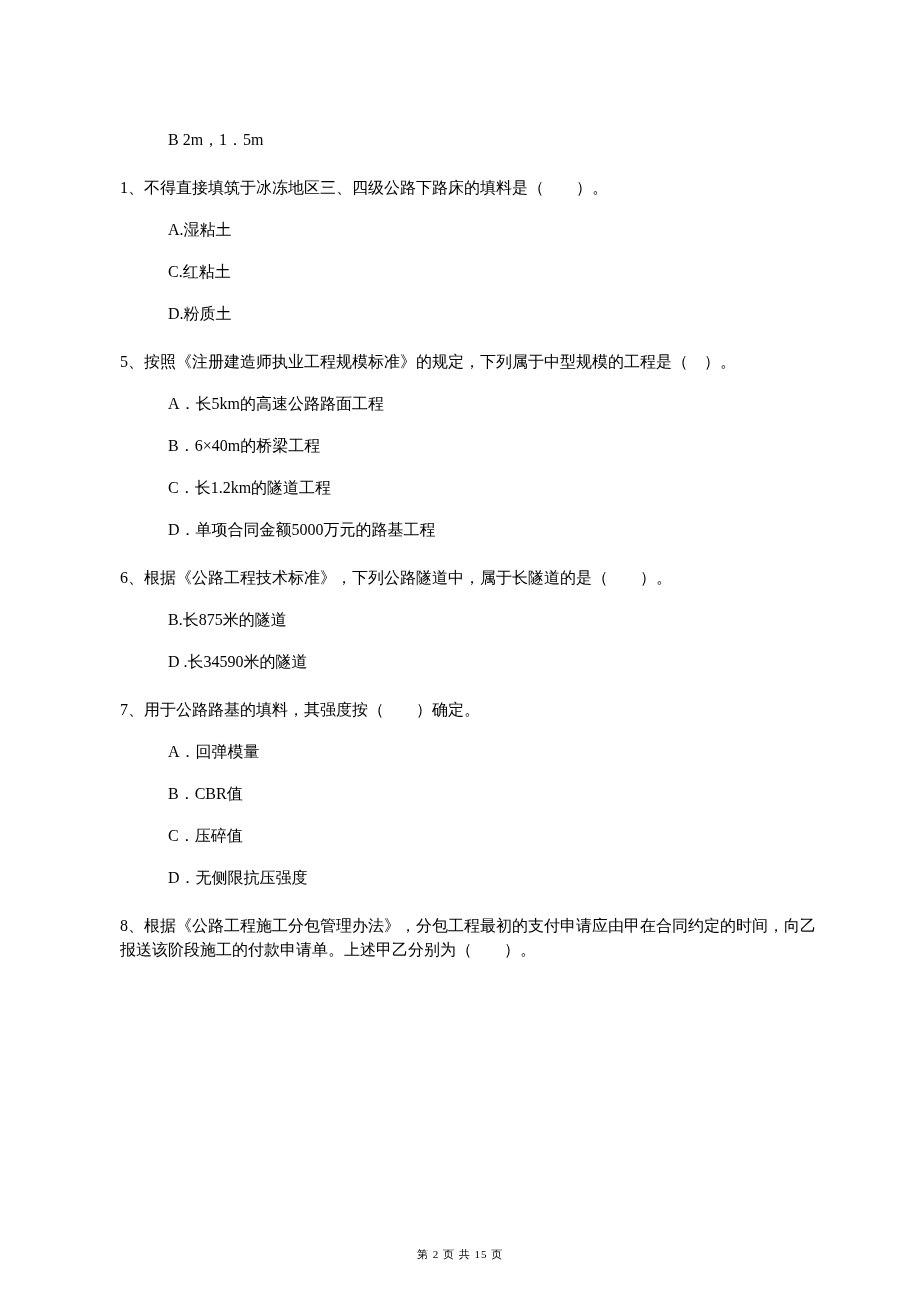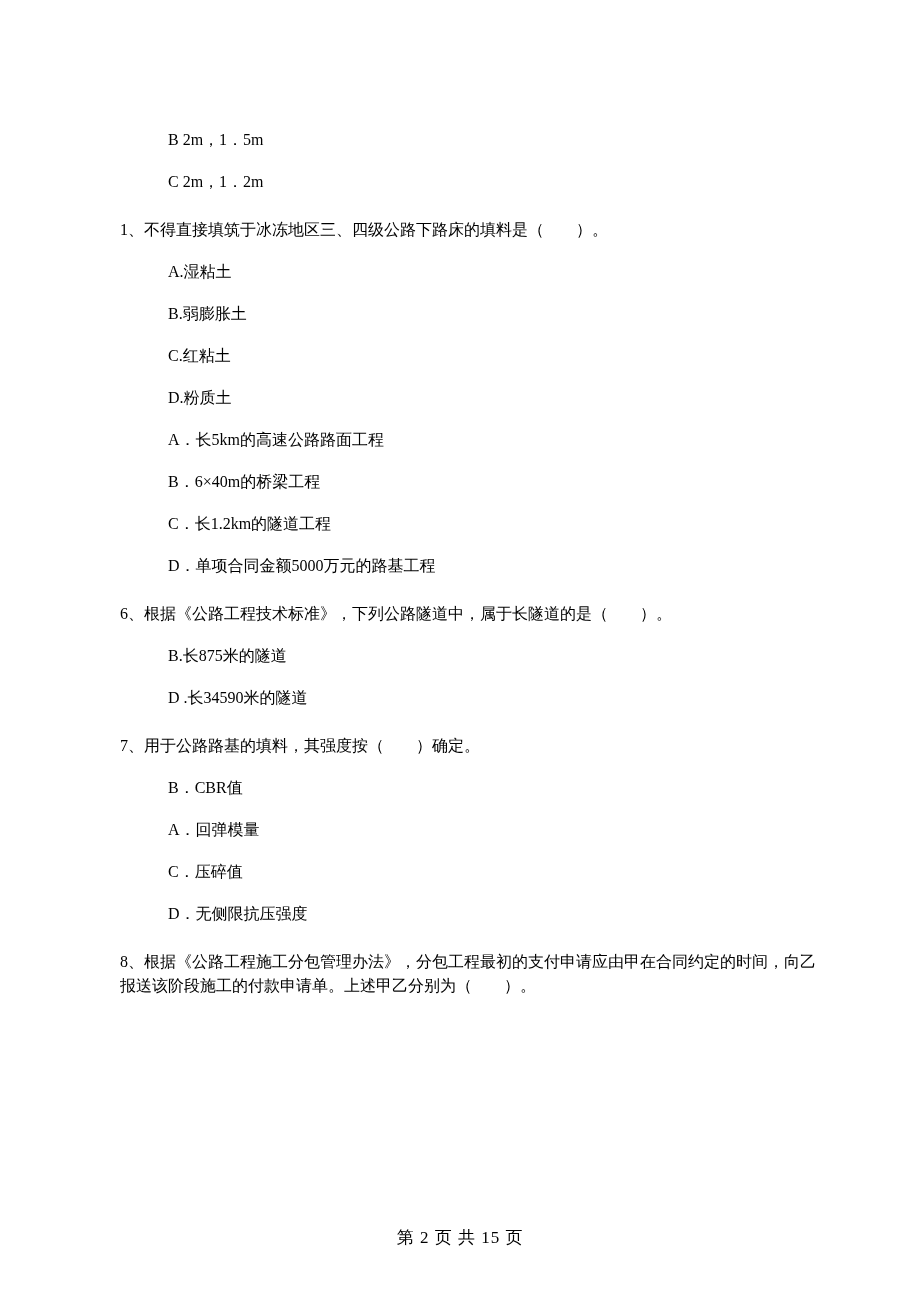--- a/index.html
+++ b/index.html
@@ -18,53 +18,52 @@
     position: relative;
   }
   .option {
     margin: 18px 0 18px 48px;
   }
   .question {
     margin: 24px 0 18px 0;
   }
   .footer {
     position: absolute;
-    bottom: 52px;
+    bottom: 40px;
     left: 0;
     width: 100%;
     text-align: center;
-    font-size: 17px;
+    font-size: 11px;
     letter-spacing: 1px;
   }
 </style>
 </head>
 <body>
 
 <div class="page">
 
   <div class="option">B 2m，1．5m</div>
-  <div class="option">C 2m，1．2m</div>
 
   <div class="question">1、不得直接填筑于冰冻地区三、四级公路下路床的填料是（　　）。</div>
   <div class="option">A.湿粘土</div>
-  <div class="option">B.弱膨胀土</div>
   <div class="option">C.红粘土</div>
   <div class="option">D.粉质土</div>
 
+  <div class="question">5、按照《注册建造师执业工程规模标准》的规定，下列属于中型规模的工程是（　）。</div>
   <div class="option">A．长5km的高速公路路面工程</div>
   <div class="option">B．6×40m的桥梁工程</div>
   <div class="option">C．长1.2km的隧道工程</div>
   <div class="option">D．单项合同金额5000万元的路基工程</div>
 
   <div class="question">6、根据《公路工程技术标准》，下列公路隧道中，属于长隧道的是（　　）。</div>
   <div class="option">B.长875米的隧道</div>
   <div class="option">D .长34590米的隧道</div>
 
   <div class="question">7、用于公路路基的填料，其强度按（　　）确定。</div>
+  <div class="option">A．回弹模量</div>
   <div class="option">B．CBR值</div>
-  <div class="option">A．回弹模量</div>
   <div class="option">C．压碎值</div>
   <div class="option">D．无侧限抗压强度</div>
 
   <div class="question">8、根据《公路工程施工分包管理办法》，分包工程最初的支付申请应由甲在合同约定的时间，向乙报送该阶段施工的付款申请单。上述甲乙分别为（　　）。</div>
 
   <div class="footer">第 2 页 共 15 页</div>
 </div>
 
 </body></html>

